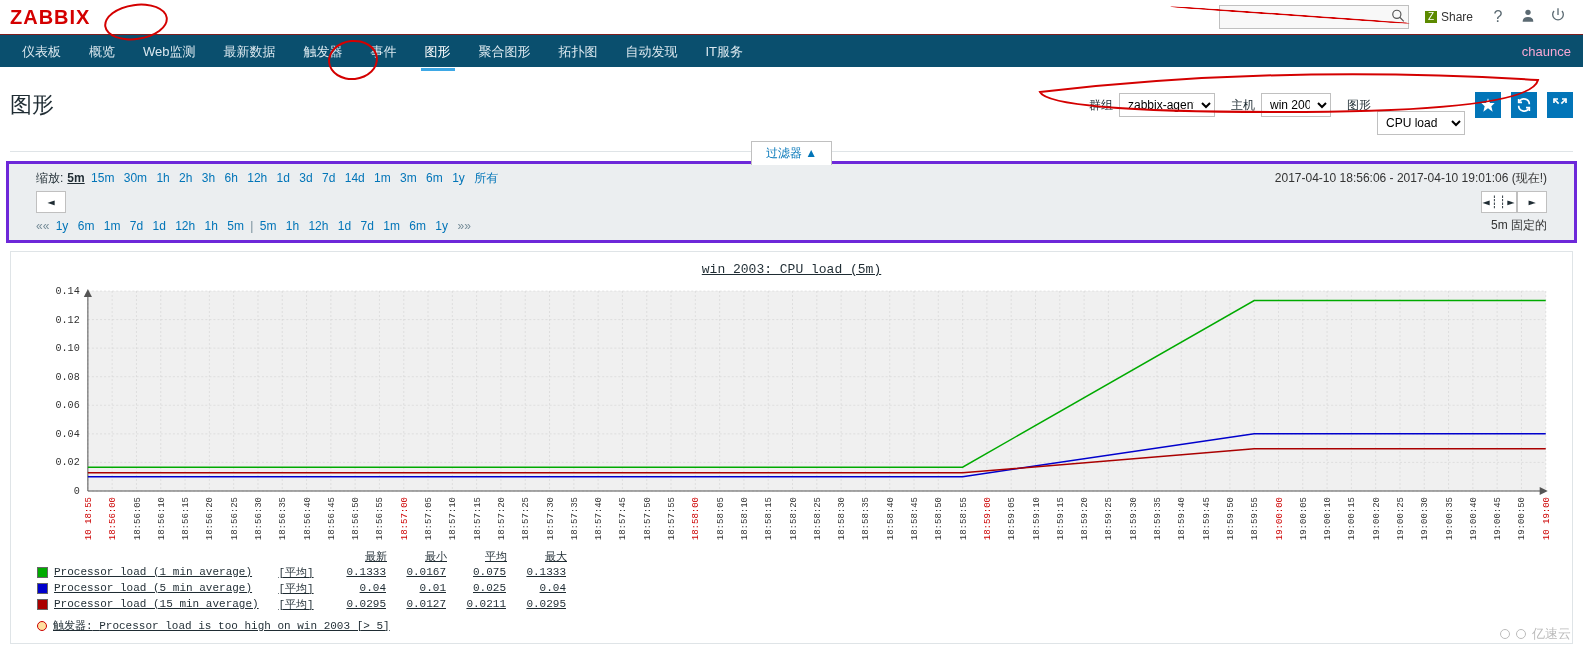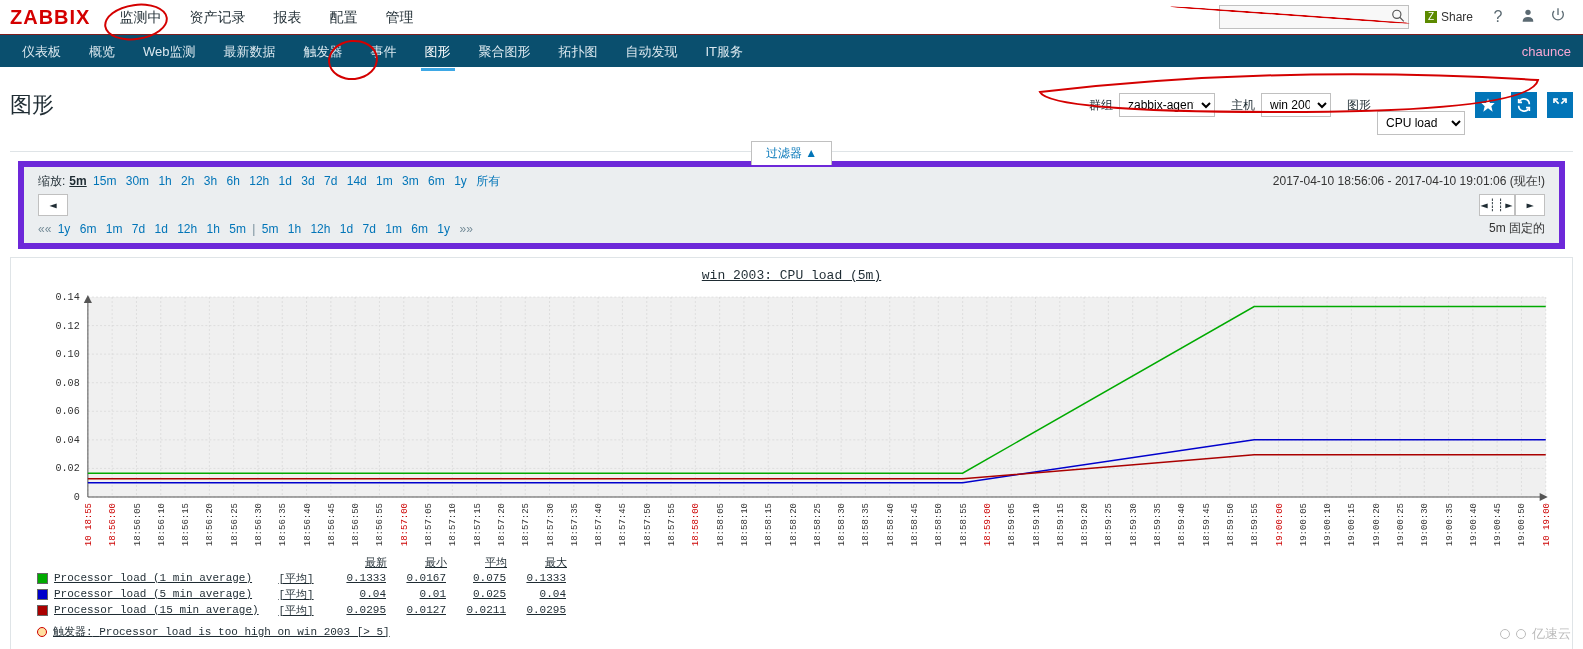--- a/index.html
+++ b/index.html
@@ -39,21 +39,21 @@
   .btn-blue { background:#0275b8; color:#fff; }
   .btn-refresh { background:#0275b8; color:#fff; }
   .btn-full { background:#0275b8; color:#fff; }
 
   
   .filter-toggle-row { text-align:center; position:relative; height:20px; }
   .filter-toggle-row::before { content:""; position:absolute; left:10px; right:10px; top:50%; border-top:1px solid #dfe4e7; }
   .filter-toggle { display:inline-block; background:#fff; border:1px solid #c0c0c0; border-bottom:none; padding:3px 14px; font-size:12px; color:#0275b8; cursor:pointer; position:relative; z-index:1; }
 
   
-  .timebar { background:#ebeef0; padding:6px 14px; border:6px solid #6d28d9; margin:0 18px; font-size:12px; }
+  .timebar { background:#ebeef0; padding:6px 27px; border:3px solid #6d28d9; margin:0 6px; font-size:12px; }
   .timebar .row1 { display:flex; align-items:center; }
   .timebar .zoom-lbl { margin-right:4px; }
   .timebar .zoom-links a, .timebar .nav-links a { margin:0 3px; }
   .timebar .range-text { margin-left:auto; color:#333; }
   .timebar .row2 { display:flex; align-items:center; margin-top:4px; }
   .nav-btn { display:inline-block; width:30px; height:22px; border:1px solid #c0c0c0; background:#fff; text-align:center; line-height:20px; cursor:pointer; font-family: monospace; }
   .scroll-wide { width:36px; letter-spacing:1px; }
   .timebar .row2 .spacer { flex:1; }
   .timebar .row3 { display:flex; align-items:center; margin-top:4px; }
   .timebar .row3 .fixed-lbl { margin-left:auto; color:#333; }
@@ -98,27 +98,20 @@
 
 <div class="anno" style="left:104px; top:4px; width:64px; height:36px; transform:rotate(-8deg);"></div>
 <div class="anno" style="left:328px; top:40px; width:50px; height:40px; transform:rotate(-6deg);"></div>
 <div class="anno-stroke" style="left:1170px; top:14px; width:240px; transform:rotate(4deg); border-radius:40%;"></div>
 <svg style="position:absolute; left:1030px; top:62px; width:520px; height:55px; z-index:50; pointer-events:none;">
   <path d="M10 30 Q 250 2 508 18 Q 500 50 250 50 Q 20 50 10 30 Z" fill="none" stroke="#d40000" stroke-width="2"></path>
 </svg>
 
 <div class="top-header">
   <div class="logo">ZABBIX</div>
-  <div class="top-nav" id="top-nav">
-      <div class="item">监测中</div>
-      <div class="item">资产记录</div>
-      <div class="item">报表</div>
-      <div class="item">配置</div>
-      <div class="item">管理</div>
-    </div>
   <div class="top-spacer"></div>
   <div class="search-wrap">
     <input class="search-input" placeholder="" style="">
     <span class="search-icon-btn">
       <svg width="14" height="14" viewBox="0 0 24 24" fill="none" stroke="#555" stroke-width="2">
           <circle cx="10" cy="10" r="7"></circle>
           <line x1="15" y1="15" x2="22" y2="22"></line>
         </svg>
     </span>
   </div>

